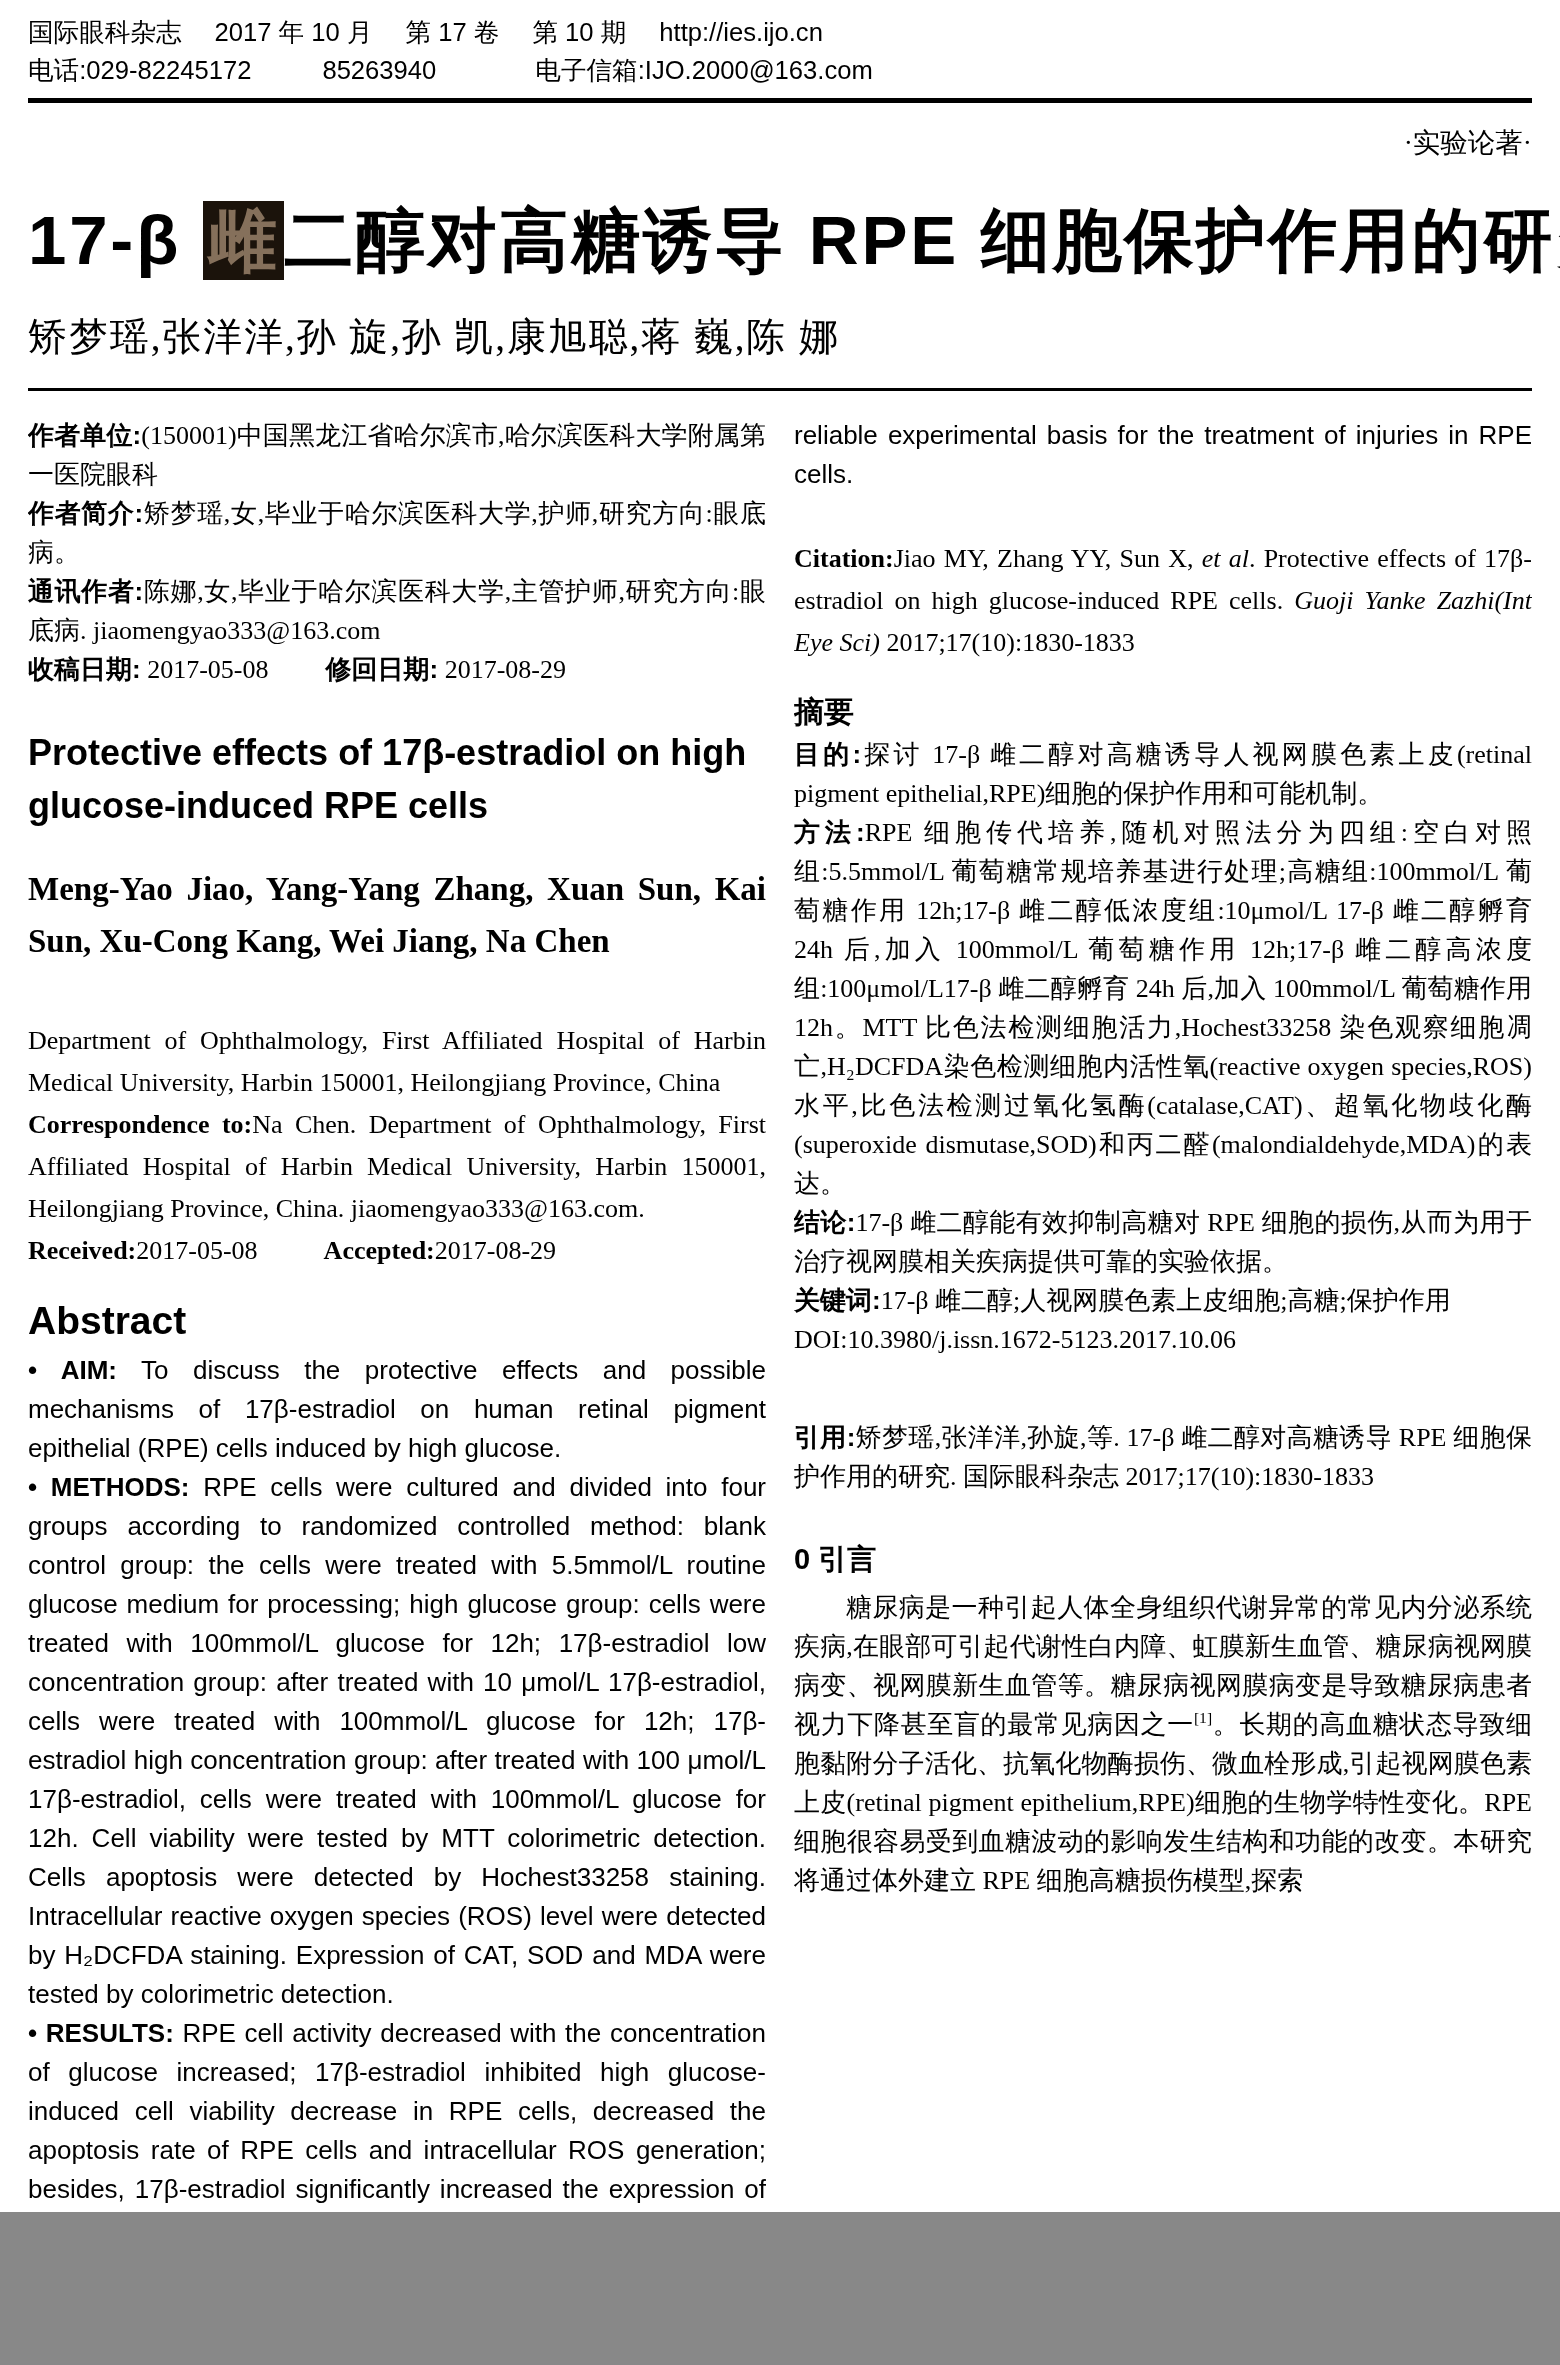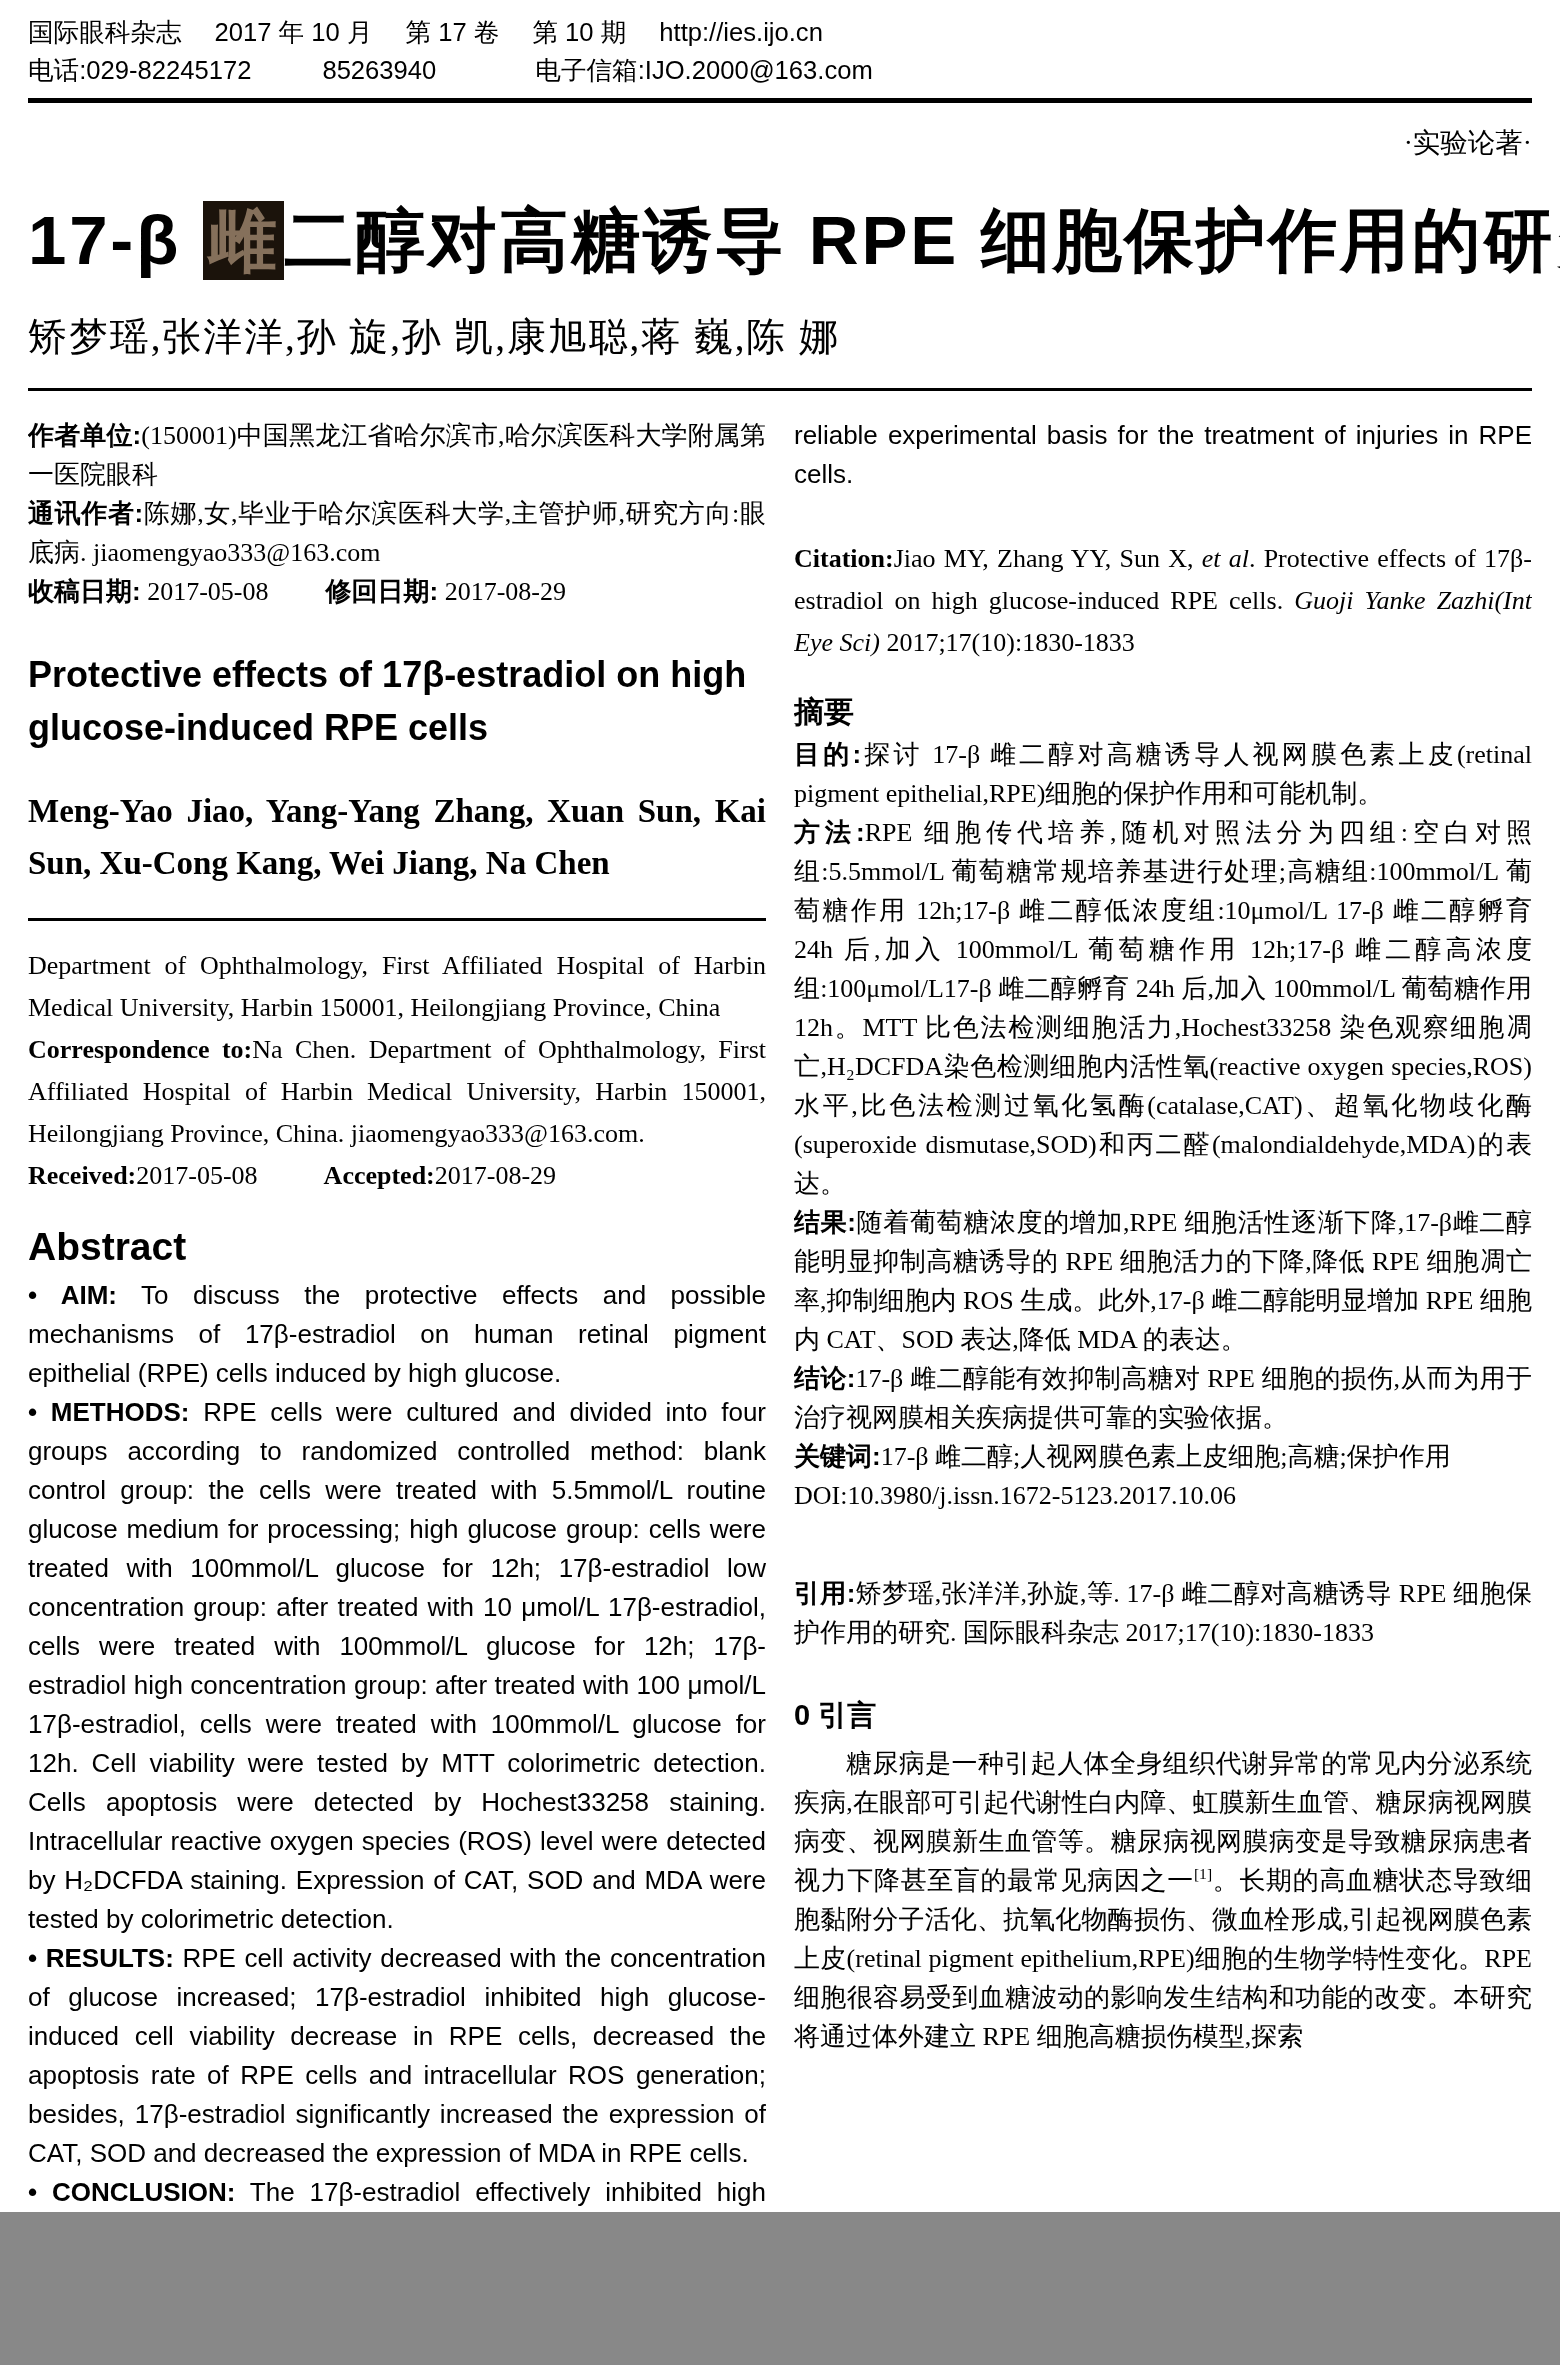--- a/index.html
+++ b/index.html
@@ -75,20 +75,21 @@
   <h1 class="title-cn" style="margin-bottom:0;"><span>17-β </span><span class="hl">雌</span><span>二醇对高糖诱导 RPE 细胞保护作用的研究</span></h1>
 
   <div class="authors-cn">矫梦瑶,张洋洋,孙  旋,孙  凯,康旭聪,蒋  巍,陈  娜</div>
 
   <div class="rule-authors"></div>
 
   <div class="columns">
 
     <div class="col">
       <p class="zh"><b class="lab">作者单位:</b><span>(150001)中国黑龙江省哈尔滨市,哈尔滨医科大学附属第一医院眼科</span></p>
+      <p class="zh"><b class="lab">作者简介:</b><span>矫梦瑶,女,毕业于哈尔滨医科大学,护师,研究方向:眼底病。</span></p>
       <p class="zh"><b class="lab">通讯作者:</b><span>陈娜,女,毕业于哈尔滨医科大学,主管护师,研究方向:眼底病. jiaomengyao333@163.com</span></p>
       <p class="zh"><b class="lab">收稿日期:</b><span> 2017-05-08</span><b class="lab" style="margin-left:57px;">修回日期:</b><span> 2017-08-29</span></p>
 
       <h2 class="title-en" style="margin-bottom:0;">Protective effects of 17β-estradiol on high glucose-induced RPE cells</h2>
       <div class="authors-en">Meng-Yao Jiao, Yang-Yang Zhang, Xuan Sun, Kai Sun, Xu-Cong Kang, Wei Jiang, Na Chen</div>
 
       <div class="rule-mid"></div>
 
       <p class="srf">Department of Ophthalmology, First Affiliated Hospital of Harbin Medical University, Harbin 150001, Heilongjiang Province, China</p>
       <p class="srf"><b>Correspondence to:</b><span>Na Chen. Department of Ophthalmology, First Affiliated Hospital of Harbin Medical University, Harbin 150001, Heilongjiang Province, China. jiaomengyao333@163.com.</span></p>
@@ -104,21 +105,20 @@
     </div>
 
     <div class="col">
       <p class="ens">reliable experimental basis for the treatment of injuries in RPE cells.</p>
 
       <p class="srf gap-cite"><b>Citation:</b><span>Jiao MY, Zhang YY, Sun X, </span><span class="it">et al</span><span>. Protective effects of 17β-estradiol on high glucose-induced RPE cells. </span><span class="it">Guoji Yanke Zazhi(Int Eye Sci)</span><span> 2017;17(10):1830-1833</span></p>
 
       <h3 class="h-zhai">摘要</h3>
       <p class="zh"><b class="lab">目的:</b><span>探讨 17-β 雌二醇对高糖诱导人视网膜色素上皮(retinal pigment epithelial,RPE)细胞的保护作用和可能机制。</span></p>
       <p class="zh"><b class="lab">方法:</b><span>RPE 细胞传代培养,随机对照法分为四组:空白对照组:5.5mmol/L 葡萄糖常规培养基进行处理;高糖组:100mmol/L 葡萄糖作用 12h;17-β 雌二醇低浓度组:10μmol/L 17-β 雌二醇孵育 24h 后,加入 100mmol/L 葡萄糖作用 12h;17-β 雌二醇高浓度组:100μmol/L17-β 雌二醇孵育 24h 后,加入 100mmol/L 葡萄糖作用 12h。MTT 比色法检测细胞活力,Hochest33258 染色观察细胞凋亡,H₂DCFDA染色检测细胞内活性氧(reactive oxygen species,ROS)水平,比色法检测过氧化氢酶(catalase,CAT)、超氧化物歧化酶(superoxide dismutase,SOD)和丙二醛(malondialdehyde,MDA)的表达。</span></p>
-      <p class="zh"><b class="lab">结果:</b><span>随着葡萄糖浓度的增加,RPE 细胞活性逐渐下降,17-β雌二醇能明显抑制高糖诱导的 RPE 细胞活力的下降,降低 RPE 细胞凋亡率,抑制细胞内 ROS 生成。此外,17-β 雌二醇能明显增加 RPE 细胞内 CAT、SOD 表达,降低 MDA 的表达。</span></p>
       <p class="zh"><b class="lab">结论:</b><span>17-β 雌二醇能有效抑制高糖对 RPE 细胞的损伤,从而为用于治疗视网膜相关疾病提供可靠的实验依据。</span></p>
       <p class="zh"><b class="lab">关键词:</b><span>17-β 雌二醇;人视网膜色素上皮细胞;高糖;保护作用</span></p>
       <p class="zh">DOI:10.3980/j.issn.1672-5123.2017.10.06</p>
 
       <p class="zh gap-quote"><b class="lab">引用:</b><span>矫梦瑶,张洋洋,孙旋,等. 17-β 雌二醇对高糖诱导 RPE 细胞保护作用的研究. 国际眼科杂志 2017;17(10):1830-1833</span></p>
 
       <h3 class="h-intro">0 引言</h3>
       <p class="zh indent2"><span>糖尿病是一种引起人体全身组织代谢异常的常见内分泌系统疾病,在眼部可引起代谢性白内障、虹膜新生血管、糖尿病视网膜病变、视网膜新生血管等。糖尿病视网膜病变是导致糖尿病患者视力下降甚至盲的最常见病因之一</span><sup>[1]</sup><span>。长期的高血糖状态导致细胞黏附分子活化、抗氧化物酶损伤、微血栓形成,引起视网膜色素上皮(retinal pigment epithelium,RPE)细胞的生物学特性变化。RPE 细胞很容易受到血糖波动的影响发生结构和功能的改变。本研究将通过体外建立 RPE 细胞高糖损伤模型,探索</span></p>
     </div>
 

